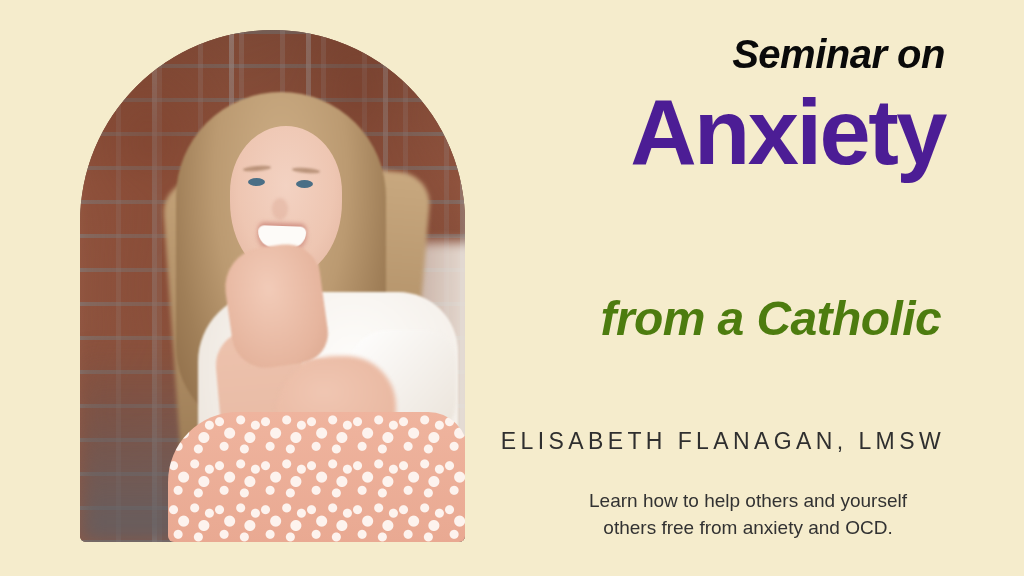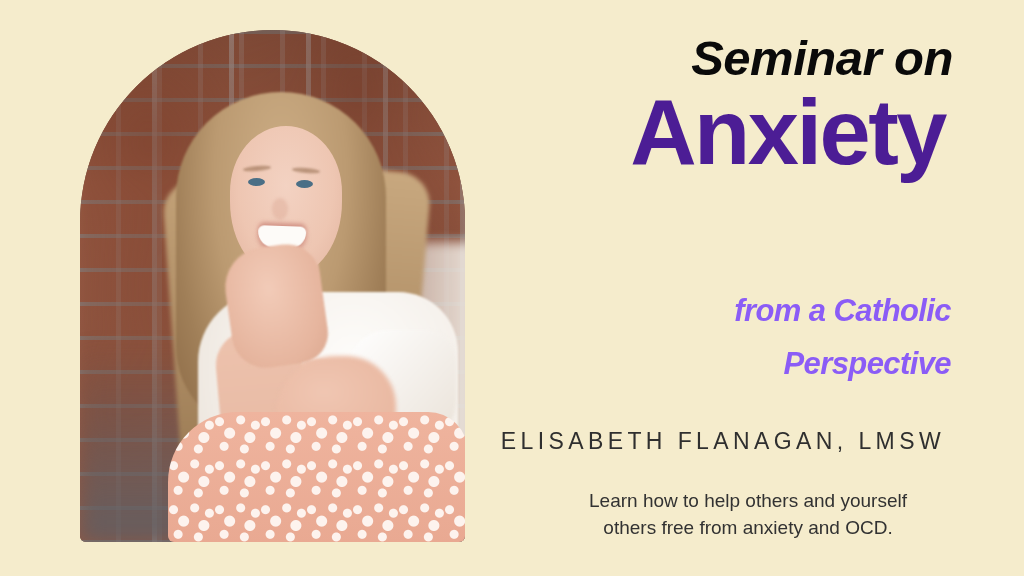--- a/index.html
+++ b/index.html
@@ -269,23 +269,23 @@
   .text-col {
     position: absolute;
     left: 496px;
     top: 0;
     width: 528px;
     height: 576px;
   }
 
   .eyebrow {
     position: absolute;
-    right: 71px;
+    right: 79px;
     top: 34px;
-    font-size: 49px;
+    font-size: 40px;
     font-weight: bold;
     font-style: italic;
     letter-spacing: -0.5px;
     color: #0a0a0a;
     line-height: 1;
     white-space: nowrap;
   }
   .big-line-1, .big-line-2 {
     position: absolute;
     right: 79px;
@@ -294,26 +294,26 @@
     letter-spacing: -2.5px;
     color: #4c1d95;
     line-height: 1;
     white-space: nowrap;
   }
   .big-line-1 { top: 86px; }
   .big-line-2 { top: 189px; }
 
   .sub-line-1, .sub-line-2 {
     position: absolute;
-    right: 73px;
-    font-size: 31px;
+    right: 83px;
+    font-size: 48px;
     font-weight: bold;
     font-style: italic;
     letter-spacing: -0.6px;
-    color: #8b5cf6;
+    color: #4d7c0f;
     line-height: 1;
     white-space: nowrap;
   }
   .sub-line-1 { top: 295px; }
   .sub-line-2 { top: 348px; }
 
   .presenter {
     position: absolute;
     right: 79px;
     top: 430px;
@@ -378,21 +378,20 @@
 
   <div class="text-col">
 
     <div class="eyebrow">Seminar on</div>
 
     <div class="big-line-1">Anxiety</div>
 
 
     <div class="sub-line-1">from a Catholic</div>
 
-    <div class="sub-line-2">Perspective</div>
 
     <div class="presenter">ELISABETH FLANAGAN, LMSW</div>
 
     <div class="blurb">
       <span>Learn how to help others and yourself</span>
       <span>others free from anxiety and OCD.</span>
     </div>
 
   </div>
 </div>

